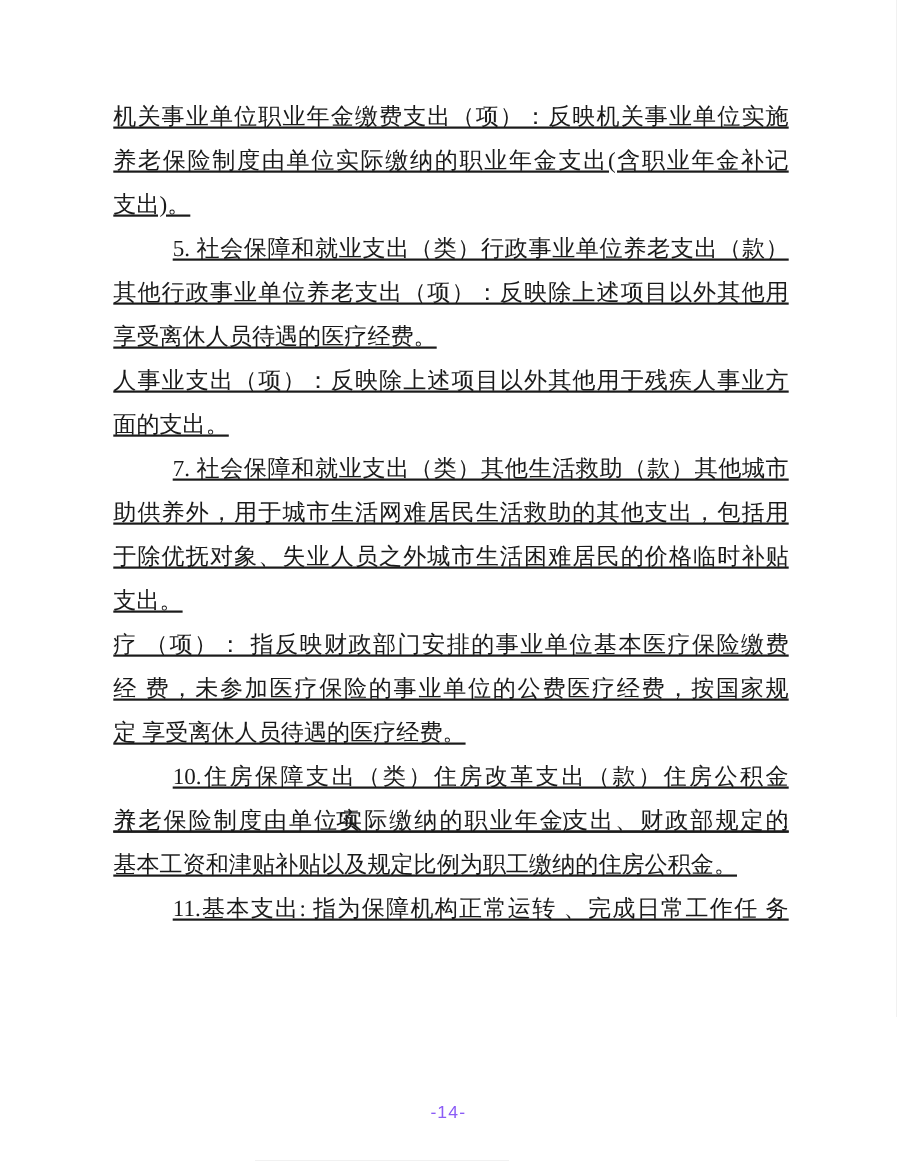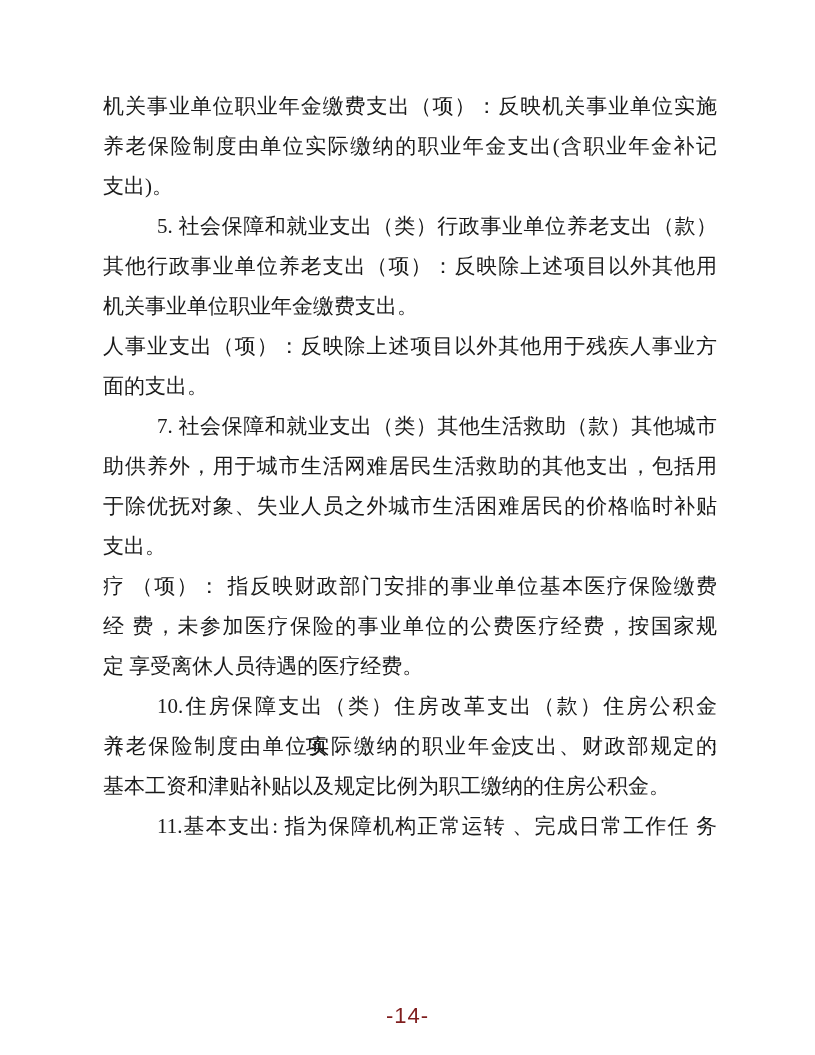--- a/index.html
+++ b/index.html
@@ -18,54 +18,55 @@
     width:614px;
   }
   .para{margin:0;padding:0;}
   .ln{
     display:block;
     height:40px;
     line-height:40px;
     font-size:21px;
     text-align:justify;
     white-space:normal;
+    text-decoration:underline;
   }
   
   .fill{ text-align-last:justify; }
   
   .end{ text-align-last:left; }
   
   .ind{ text-indent:54px; }
   .page-number{
     position:absolute;
     left:0;right:0;
     top:1003px;
     text-align:center;
     font-family:"Liberation Sans","DejaVu Sans",sans-serif;
-    font-size:22px;
-    color:#7f1d1d;
+    font-size:16px;
+    color:#8b5cf6;
     letter-spacing:1px;
   }
 </style>
 </head>
 <body>
 
 <div class="page">
   <div class="textblock">
 
     <div class="para">
       <span class="ln fill">机关事业单位职业年金缴费支出（项）：反映机关事业单位实施</span>
       <span class="ln fill">养老保险制度由单位实际缴纳的职业年金支出(含职业年金补记</span>
       <span class="ln end">支出)。</span>
     </div>
 
     <div class="para">
       <span class="ln fill ind">5. 社会保障和就业支出（类）行政事业单位养老支出（款）</span>
       <span class="ln fill">其他行政事业单位养老支出（项）：反映除上述项目以外其他用</span>
-      <span class="ln end">机关事业单位职业年金缴费支出。</span>
+      <span class="ln end">享受离休人员待遇的医疗经费。</span>
     </div>
 
     <div class="para">
       <span class="ln fill">人事业支出（项）：反映除上述项目以外其他用于残疾人事业方</span>
       <span class="ln end">面的支出。</span>
     </div>
 
     <div class="para">
       <span class="ln fill ind">7. 社会保障和就业支出（类）其他生活救助（款）其他城市</span>
       <span class="ln fill">助供养外，用于城市生活网难居民生活救助的其他支出，包括用</span>

